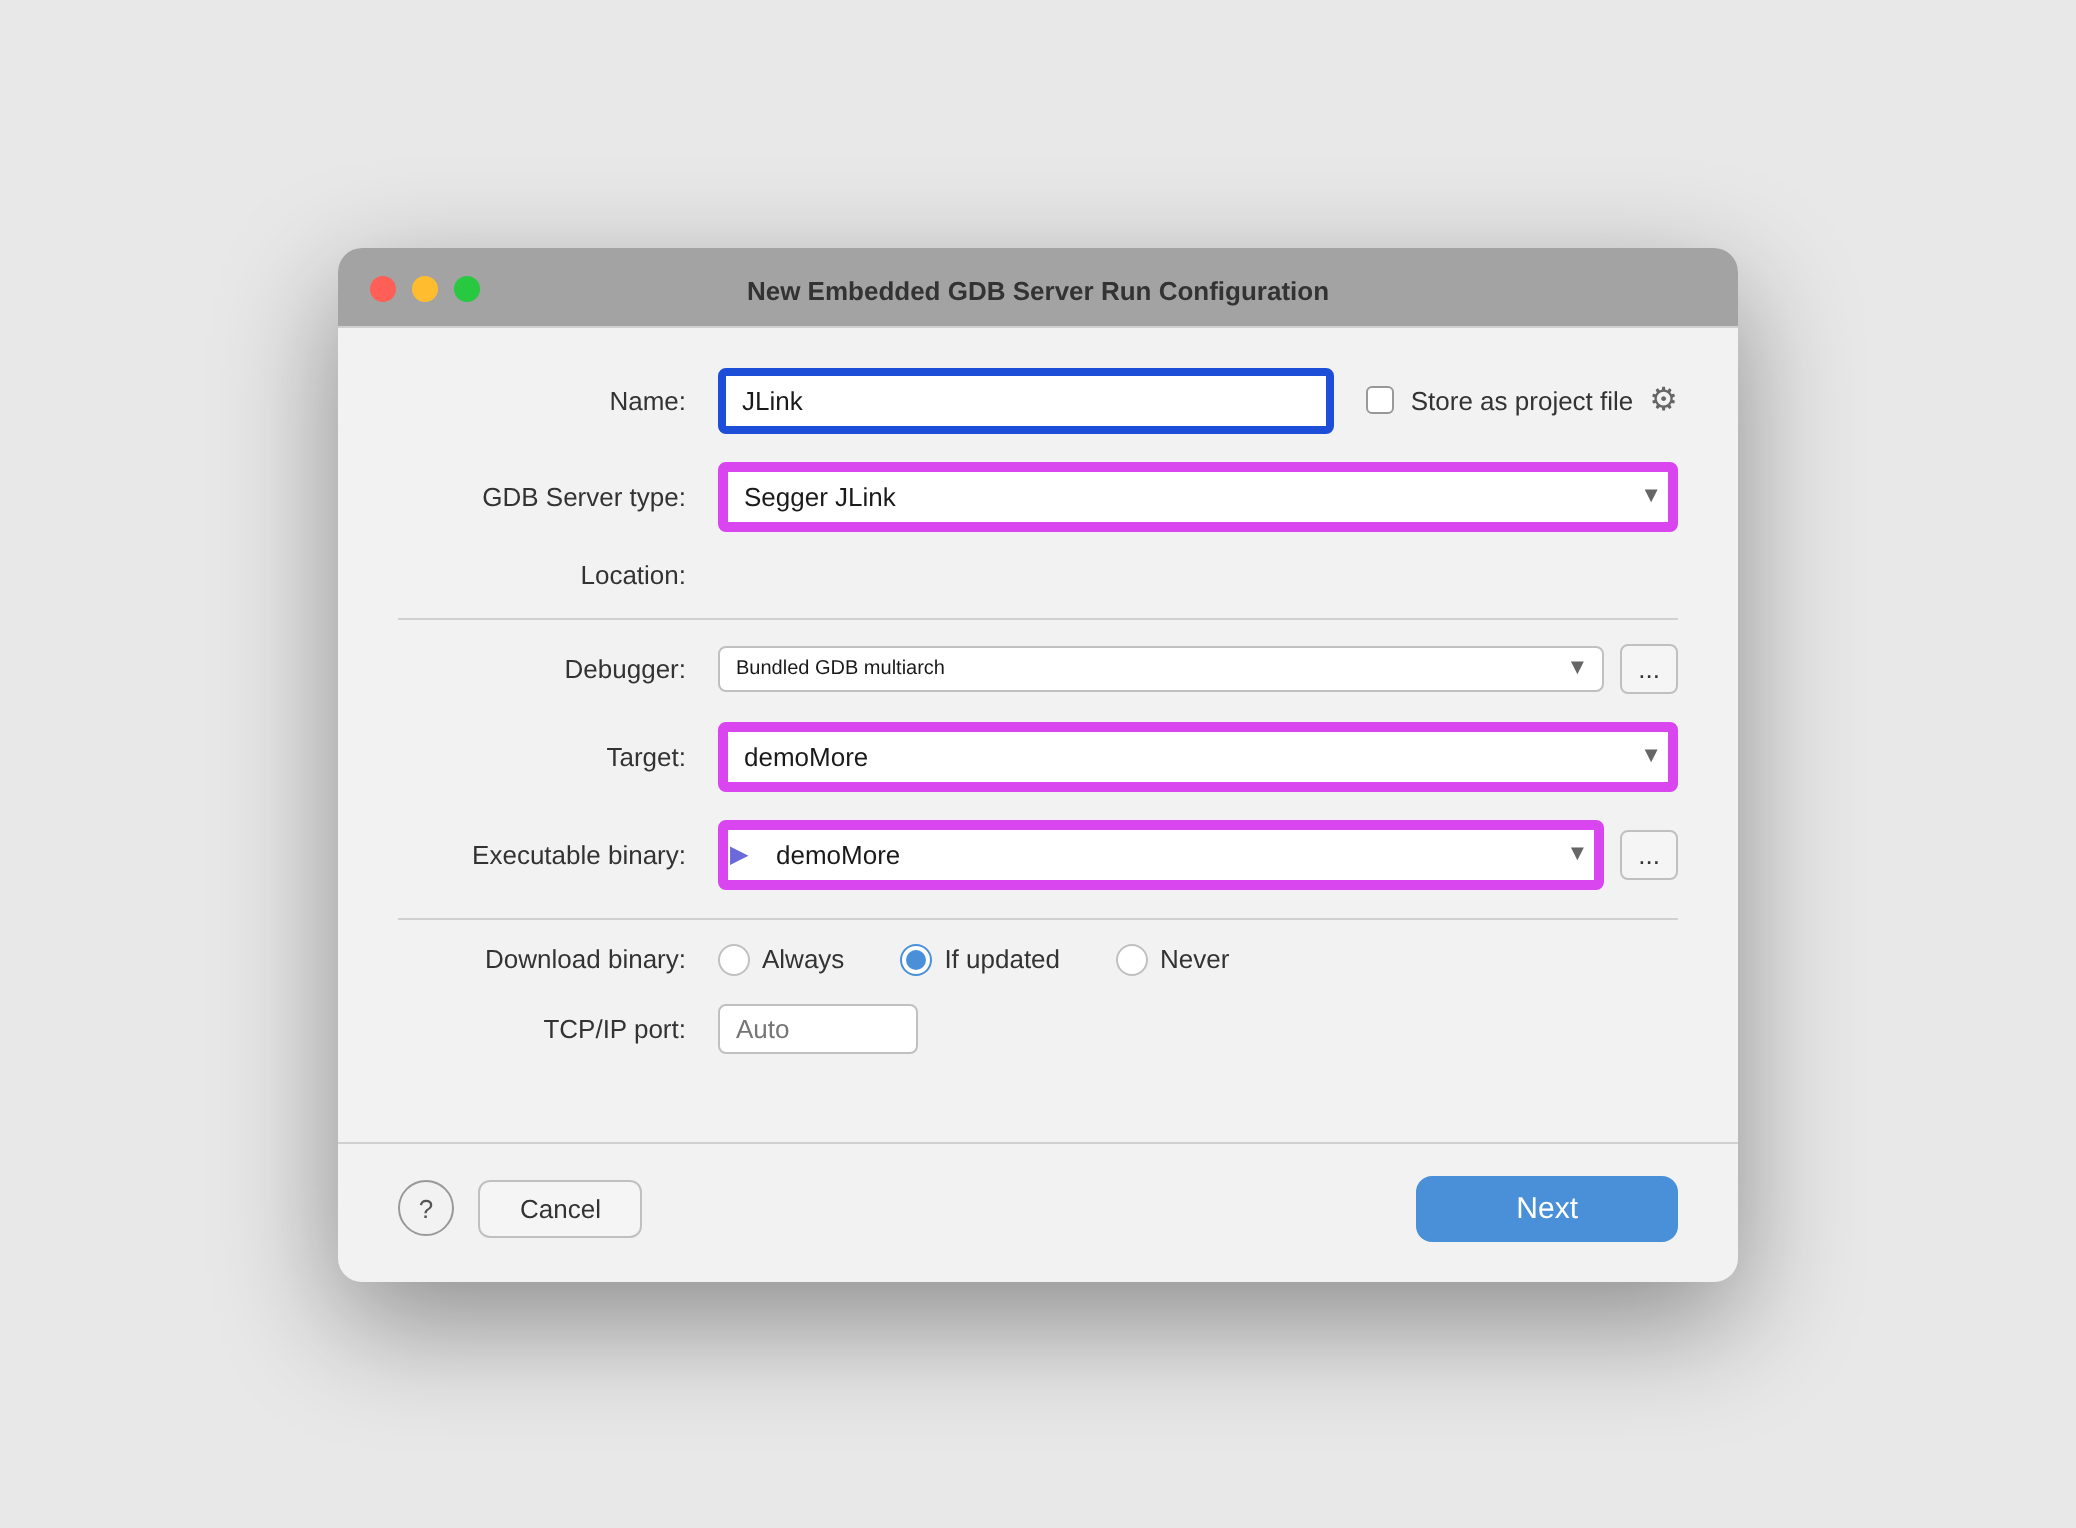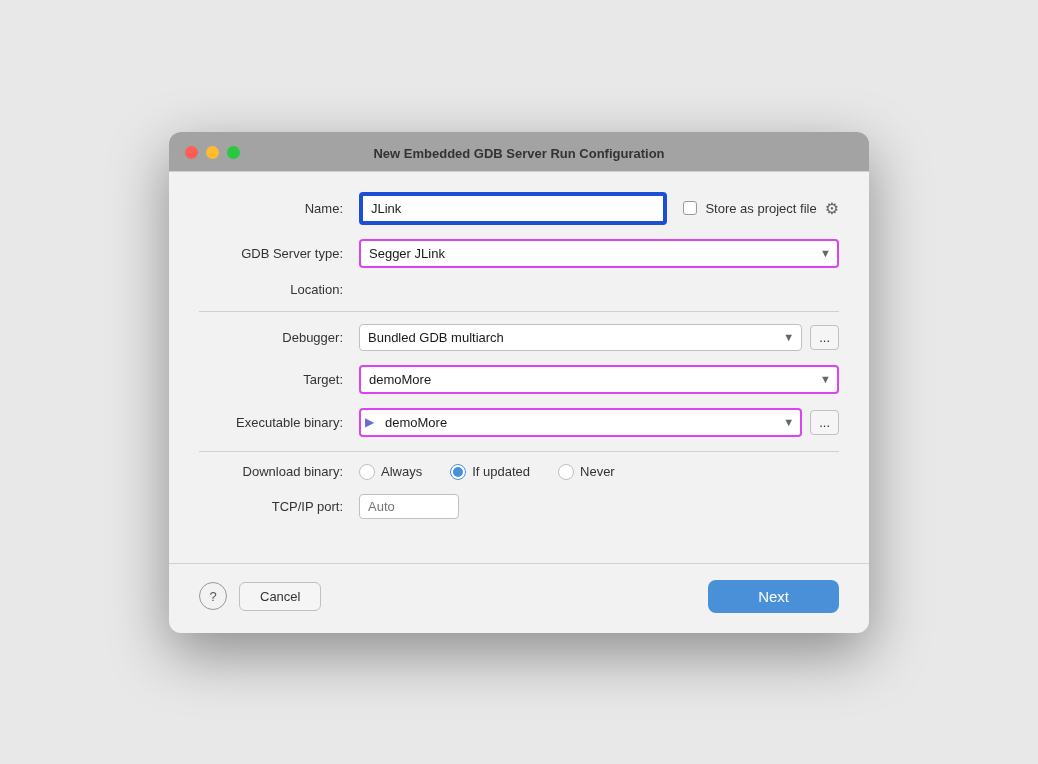--- a/index.html
+++ b/index.html
@@ -113,21 +113,21 @@
       color: #666;
       cursor: pointer;
     }
     .select-wrap {
       position: relative;
       width: 100%;
     }
     .select-box {
       width: 100%;
       padding: 5px 30px 5px 8px;
-      border: 2px solid #d946ef;
+      border: 5px solid #d946ef;
       border-radius: 4px;
       background: white;
       font-size: 13px;
       color: #1a1a1a;
       appearance: none;
       cursor: pointer;
     }
     .select-arrow {
       position: absolute;
       right: 8px;
@@ -190,21 +190,21 @@
       cursor: pointer;
       color: #333;
       flex-shrink: 0;
     }
     .select-text {
       width: 100%;
       padding: 5px 30px 5px 8px;
       border: 1px solid #c0c0c0;
       border-radius: 4px;
       background: white;
-      font-size: 13px;
+      font-size: 10px;
       color: #1a1a1a;
       appearance: none;
       cursor: pointer;
     }
     .exec-binary-row {
       display: flex;
       align-items: center;
       gap: 8px;
     }
     .exec-select-wrap {

